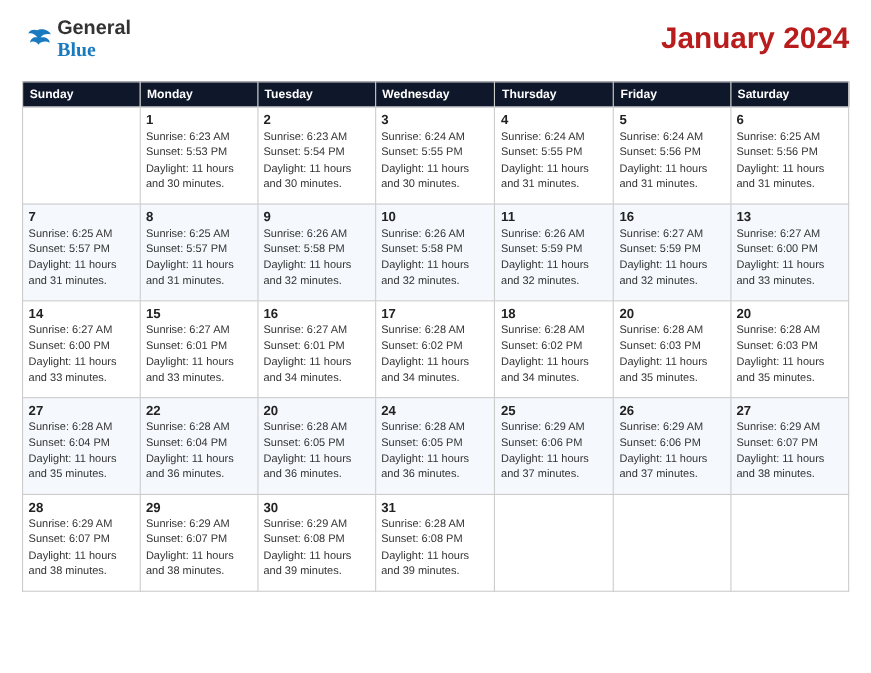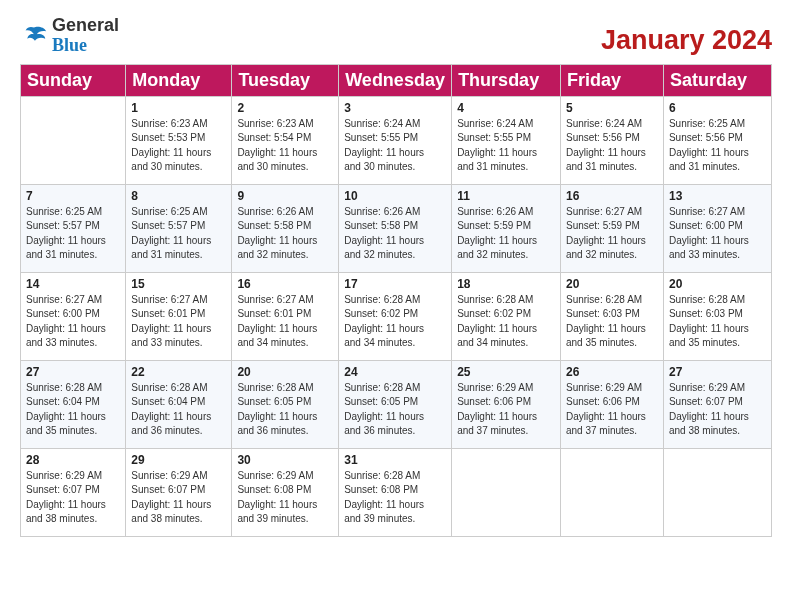--- a/index.html
+++ b/index.html
@@ -9,23 +9,23 @@
       font-family: Arial, sans-serif;
       background: #fff;
       overflow: hidden;
     }
     .page {
       width: 792px;
       padding: 16px 20px 10px 20px;
     }
     .header {
       display: flex;
-      align-items: flex-end;
+      align-items: center;
       justify-content: space-between;
-      margin-bottom: 8px;
+      margin-bottom: 18px;
       gap: 12px;
     }
     .logo {
       display: flex;
       align-items: center;
       gap: 4px;
     }
     .logo-text {
       font-size: 18px;
       font-weight: bold;
@@ -50,23 +50,23 @@
       font-size: 14px;
       color: #444;
       margin-top: 2px;
     }
     table {
       width: 100%;
       border-collapse: collapse;
       margin-top: 8px;
     }
     thead tr th {
-      background-color: #be185d;
+      background-color: #0f172a;
       color: white;
-      font-size: 18px;
+      font-size: 11px;
       font-weight: bold;
       padding: 5px 6px;
       text-align: left;
       border: 1px solid #ccc;
     }
     tbody tr td {
       vertical-align: top;
       border: 1px solid #ccc;
       padding: 4px 5px;
       font-size: 10px;

